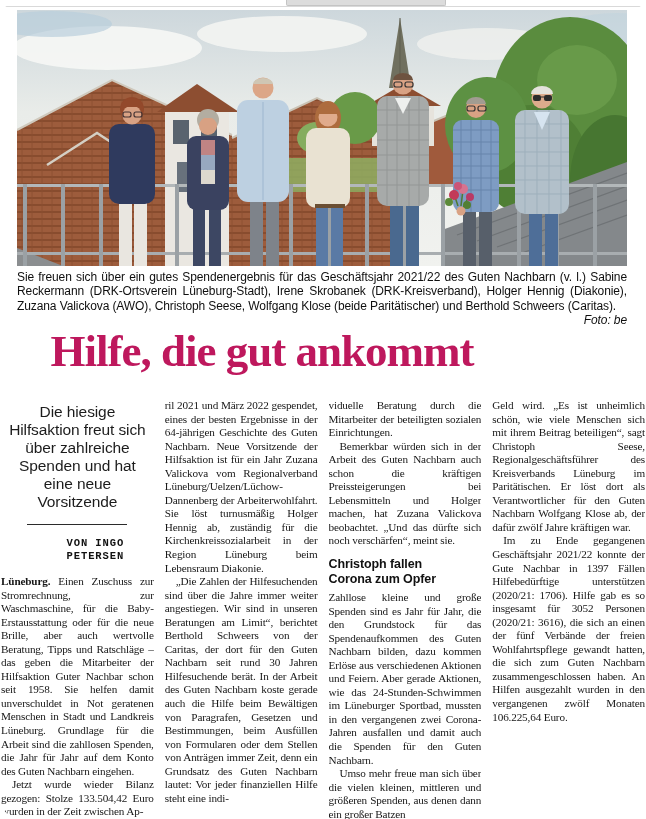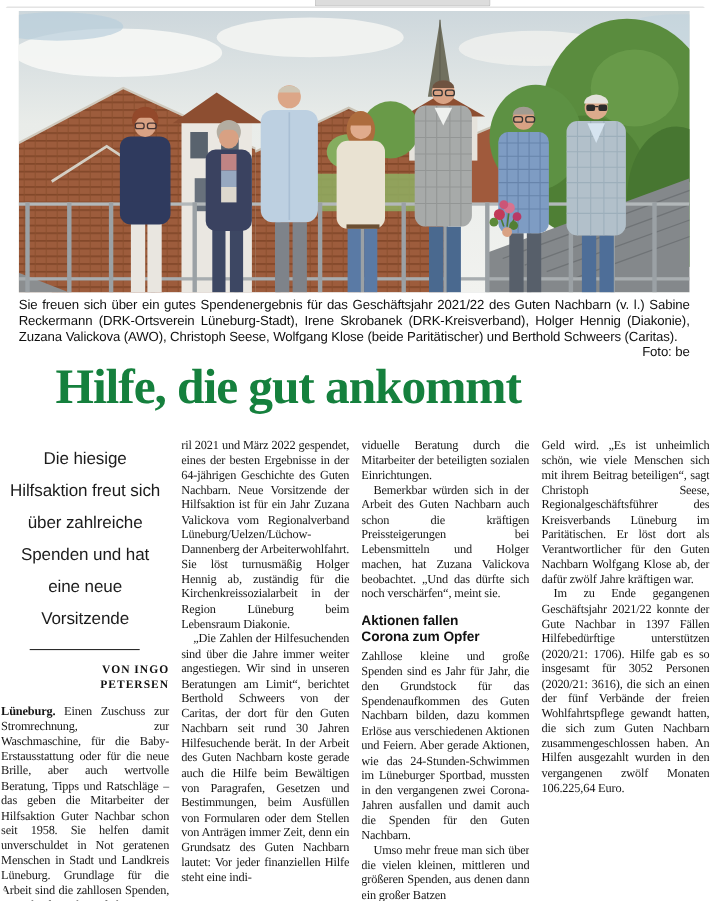--- a/index.html
+++ b/index.html
@@ -7,39 +7,39 @@
 
   .top-line{position:absolute;top:6px;left:0;width:646px;height:0;border-top:1px solid #d9d9d9;}
   .top-tab{position:absolute;top:0;left:286px;width:158px;height:5px;background:#dcdcdc;border:1px solid #c4c4c4;border-top:none;border-radius:0 0 2px 2px;}
 
   .photo-wrap{position:absolute;top:10px;left:17px;width:610px;height:256px;overflow:hidden;background:#e4e7e4;}
   .photo-wrap svg{display:block;}
 
   .caption{position:absolute;top:270px;left:17px;width:610px;margin:0;
     font-family:"Liberation Sans","DejaVu Sans",sans-serif;font-size:12px;line-height:14.4px;
     letter-spacing:-0.1px;color:#0f0f0f;text-align:justify;}
-  .credit{float:right;}
+  .credit{float:right;font-style:italic;}
 
   .headline{position:absolute;top:324px;left:0;width:524px;margin:0;text-align:center;
     font-family:"Liberation Serif","DejaVu Serif",serif;font-weight:bold;font-size:45px;line-height:54px;
-    letter-spacing:-1px;color:#15803d;}
+    letter-spacing:-1px;color:#be185d;}
 
   .article{position:absolute;top:399px;left:1px;width:644px;height:420px;
     display:grid;grid-template-columns:repeat(4,1fr);column-gap:11px;overflow:hidden;}
   .col{overflow:hidden;font-family:"Liberation Serif","DejaVu Serif",serif;
     font-size:11.2px;line-height:13.55px;letter-spacing:-0.15px;color:#161616;
     text-align:justify;hyphens:auto;-webkit-hyphens:auto;}
   .col p{margin:0;}
   .col p.ind{text-indent:11px;}
 
-  .standfirst{font-family:"Liberation Sans","DejaVu Sans",sans-serif;font-size:15.5px;line-height:29px;
+  .standfirst{font-family:"Liberation Sans","DejaVu Sans",sans-serif;font-size:15.5px;line-height:18px;
     text-align:center;color:#1c1c1c;padding:4px 5px 0;letter-spacing:-0.1px;hyphens:manual;}
   .rule{width:100px;border:none;border-top:1.5px solid #2b2b2b;margin:13px auto 12px;}
-  .byline{font-family:Liberation Serif, serif;font-weight:bold;font-size:10.5px;
-    line-height:13px;letter-spacing:0.9px;text-align:right;margin:0 0 12px;color:#111;padding-left:36px;}
+  .byline{font-family:Liberation Mono, monospace;font-weight:bold;font-size:10.5px;
+    line-height:13px;letter-spacing:0.9px;text-align:center;margin:0 0 12px;color:#111;padding-left:36px;}
   .subhead{font-family:"Liberation Sans","DejaVu Sans",sans-serif;font-weight:bold;font-size:12.5px;
     line-height:15px;letter-spacing:-0.1px;margin:9px 0 4px;text-align:left;color:#111;hyphens:manual;}
 </style>
 </head>
 <body>
 
 <div class="page">
 
   <div class="top-tab"></div>
   <div class="top-line"></div>
@@ -261,21 +261,21 @@
 
     <div class="col">
       <p>ril 2021 und März 2022 gespendet, eines der besten Ergebnisse in der 64-jährigen Geschichte des Guten Nachbarn. Neue Vorsitzende der Hilfsaktion ist für ein Jahr Zuzana Valickova vom Regionalverband Lüneburg/Uelzen/Lüchow-Dannenberg der Arbeiterwohlfahrt. Sie löst turnusmäßig Holger Hennig ab, zuständig für die Kirchenkreissozialarbeit in der Region Lüneburg beim Lebensraum Diakonie.</p>
       <p class="ind">„Die Zahlen der Hilfesuchenden sind über die Jahre immer weiter angestiegen. Wir sind in unseren Beratungen am Limit“, berichtet Berthold Schweers von der Caritas, der dort für den Guten Nachbarn seit rund 30 Jahren Hilfesuchende berät. In der Arbeit des Guten Nachbarn koste gerade auch die Hilfe beim Bewältigen von Paragrafen, Gesetzen und Bestimmungen, beim Ausfüllen von Formularen oder dem Stellen von Anträgen immer Zeit, denn ein Grundsatz des Guten Nachbarn lautet: Vor jeder finanziellen Hilfe steht eine indi-</p>
     </div>
 
     <div class="col">
       <p>viduelle Beratung durch die Mitarbeiter der beteiligten sozialen Einrichtungen.</p>
       <p class="ind">Bemerkbar würden sich in der Arbeit des Guten Nachbarn auch schon die kräftigen Preissteigerungen bei Lebensmitteln und Holger machen, hat Zuzana Valickova beobachtet. „Und das dürfte sich noch verschärfen“, meint sie.</p>
       <div class="subhead">
-        <span>Aktionen fallen</span><br>
+        <span>Christoph fallen</span><br>
         <span>Corona zum Opfer</span>
       </div>
       <p>Zahllose kleine und große Spenden sind es Jahr für Jahr, die den Grundstock für das Spendenaufkommen des Guten Nachbarn bilden, dazu kommen Erlöse aus verschiedenen Aktionen und Feiern. Aber gerade Aktionen, wie das 24-Stunden-Schwimmen im Lüneburger Sportbad, mussten in den vergangenen zwei Corona-Jahren ausfallen und damit auch die Spenden für den Guten Nachbarn.</p>
       <p class="ind">Umso mehr freue man sich über die vielen kleinen, mittleren und größeren Spenden, aus denen dann ein großer Batzen</p>
     </div>
 
     <div class="col">
       <p>Geld wird. „Es ist unheimlich schön, wie viele Menschen sich mit ihrem Beitrag beteiligen“, sagt Christoph Seese, Regionalgeschäftsführer des Kreisverbands Lüneburg im Paritätischen. Er löst dort als Verantwortlicher für den Guten Nachbarn Wolfgang Klose ab, der dafür zwölf Jahre kräftigen war.</p>
       <p class="ind">Im zu Ende gegangenen Geschäftsjahr 2021/22 konnte der Gute Nachbar in 1397 Fällen Hilfebedürftige unterstützen (2020/21: 1706). Hilfe gab es so insgesamt für 3052 Personen (2020/21: 3616), die sich an einen der fünf Verbände der freien Wohlfahrtspflege gewandt hatten, die sich zum Guten Nachbarn zusammengeschlossen haben. An Hilfen ausgezahlt wurden in den vergangenen zwölf Monaten 106.225,64 Euro.</p>
     </div>

